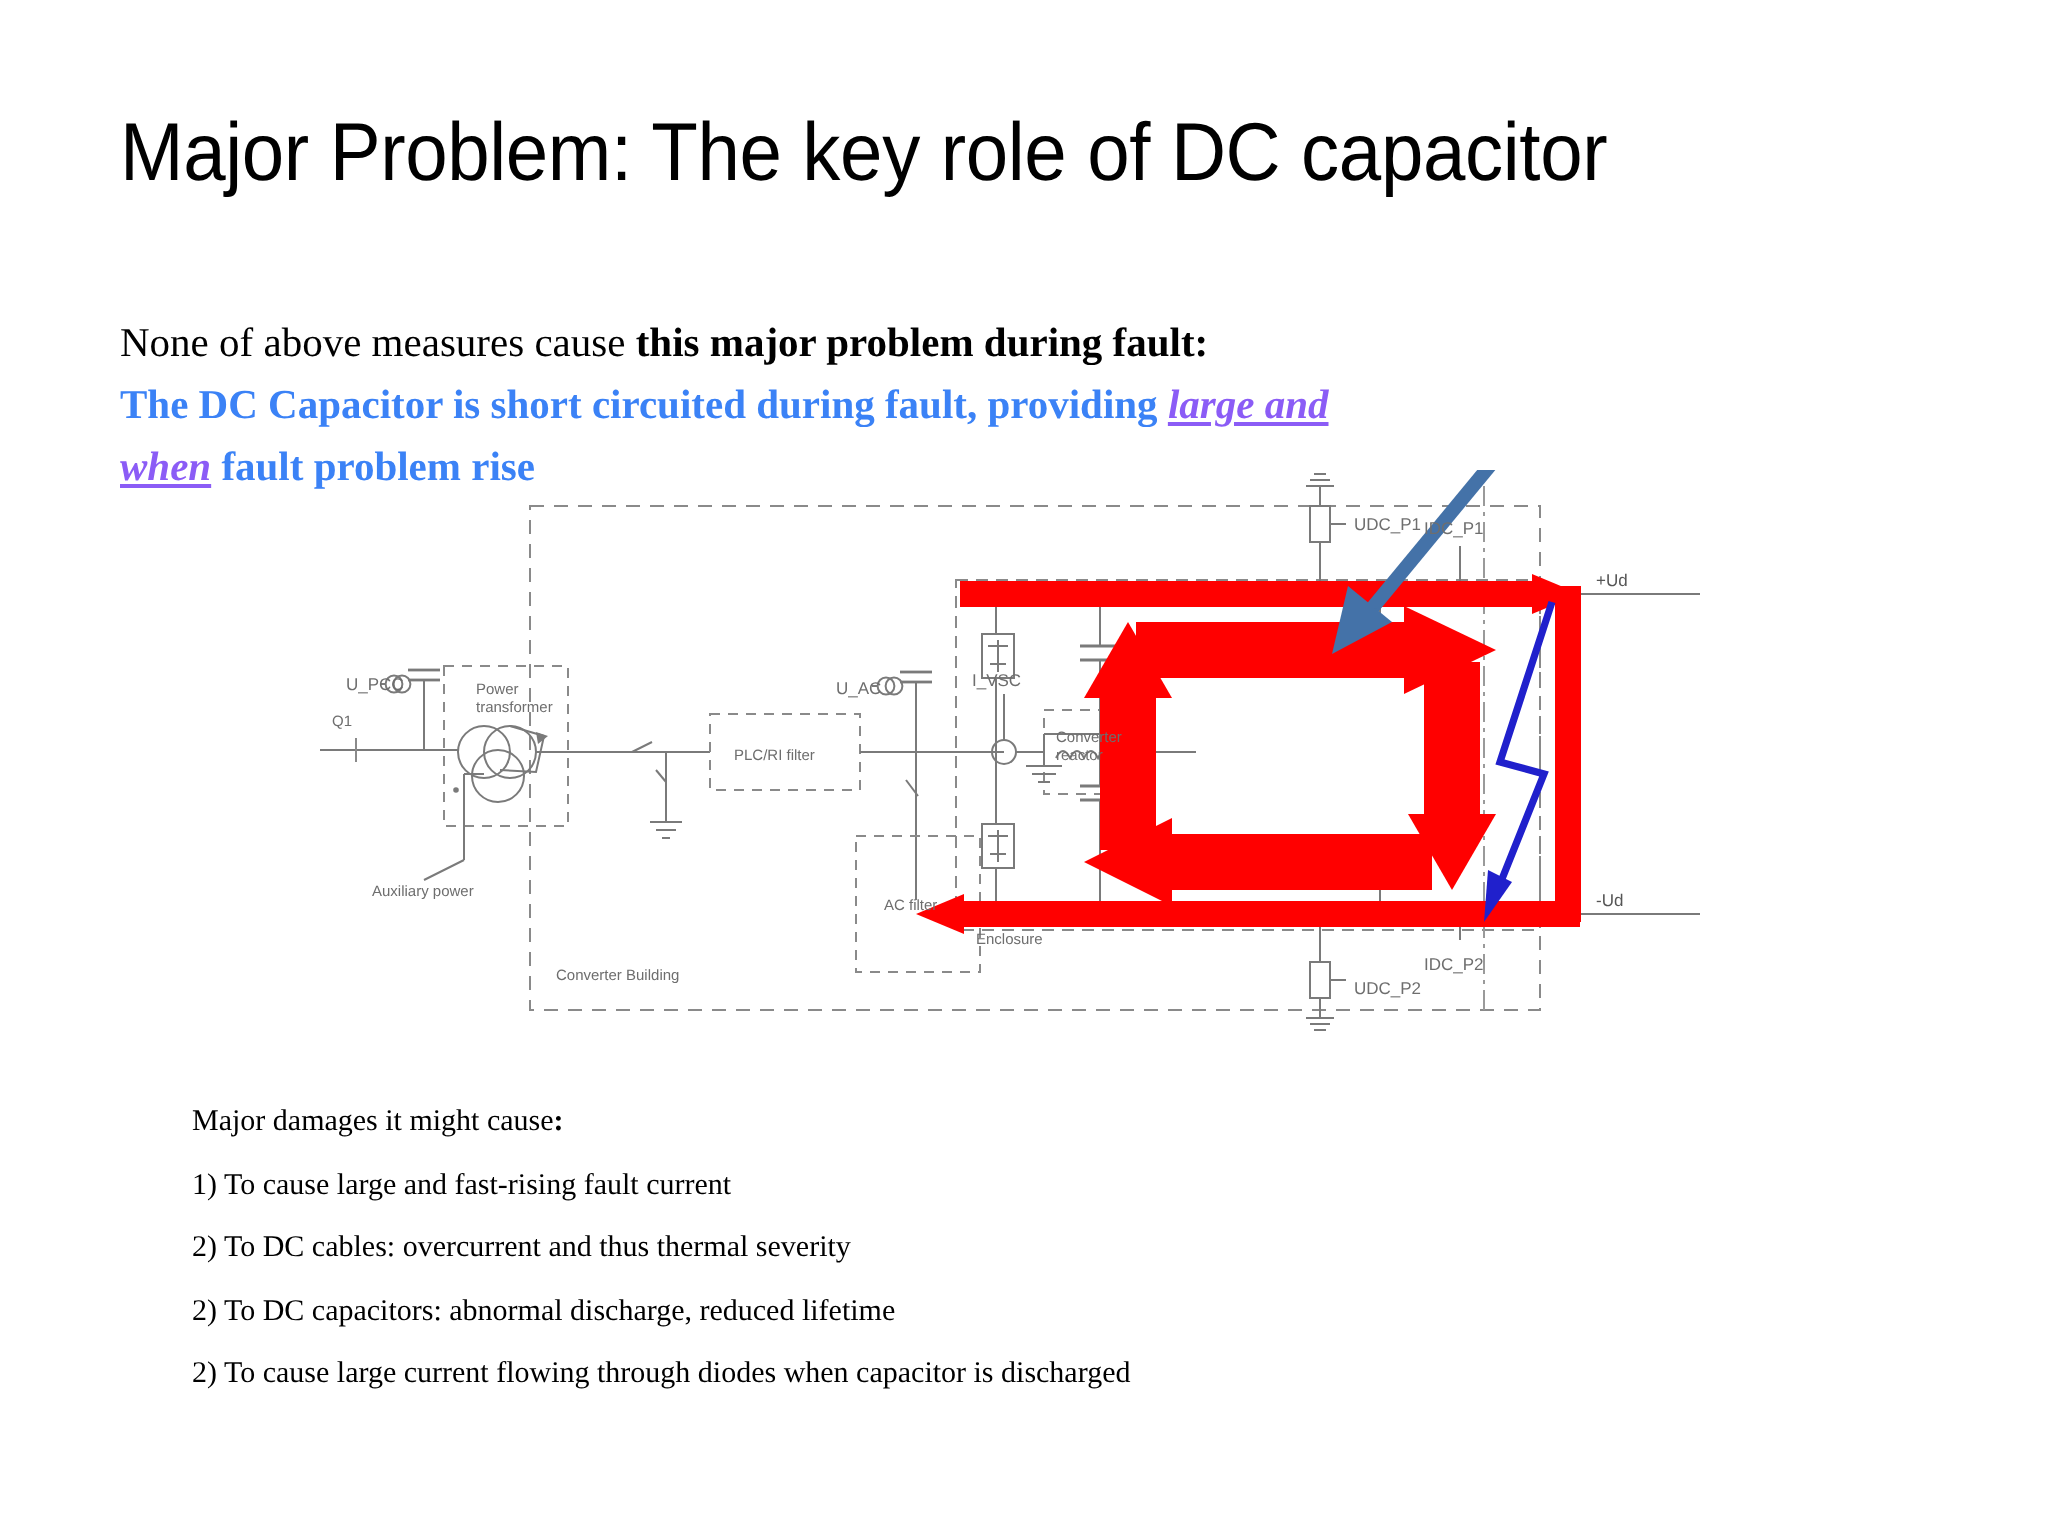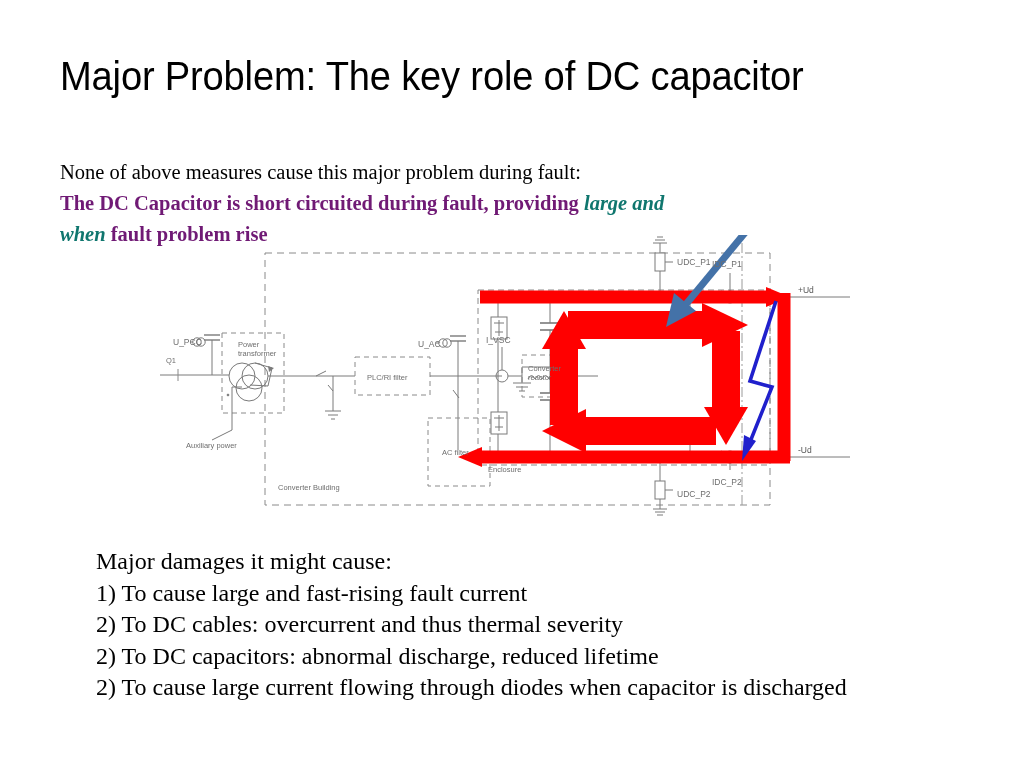--- a/index.html
+++ b/index.html
@@ -37,31 +37,31 @@
   
   #intro-block {
     position: absolute;
     left: 60px;
     top: 157px;
     width: 800px;
     font-size: 20.5px;
     line-height: 31px;
   }
   #intro-block .ln { display: block; white-space: nowrap; }
-  .b  { font-weight: normal; }
-  .redb { color: #701a75; font-weight: bold; }
-  .redbi { color: #0f766e; font-weight: bold; font-style: italic; }
+  .b  { font-weight: bold; }
+  .redb { color: #3b82f6; font-weight: bold; }
+  .redbi { color: #8b5cf6; font-weight: bold; font-style: italic; text-decoration: underline; }
 
   
   #damages-block {
     position: absolute;
     left: 96px;
     top: 546px;
     width: 900px;
-    font-size: 24px;
+    font-size: 15px;
     line-height: 31.5px;
   }
   #damages-block .ln { display: block; white-space: nowrap; }
 
   
   #diagram {
     position: absolute;
     left: 150px;
     top: 235px;
     width: 720px;

